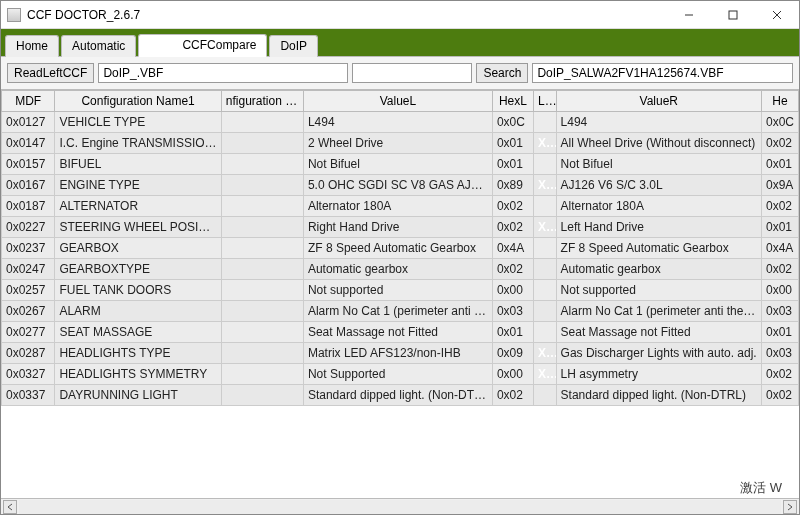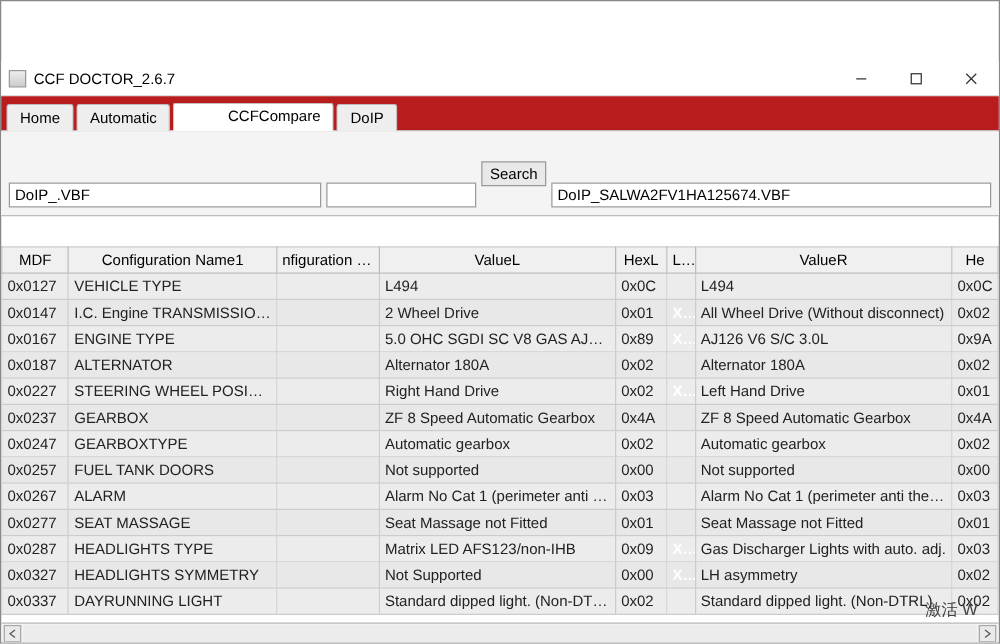--- a/index.html
+++ b/index.html
@@ -9,57 +9,57 @@
     font-size: 12px;
     background: #fff;
     color: #000;
     width: 800px; height: 515px;
     overflow: hidden;
     user-select: none;
   }
   .window { width: 800px; height: 515px; border: 1px solid #888; background: #fff; display:flex; flex-direction:column; }
   .titlebar {
     height: 28px; display: flex; align-items: center; justify-content: space-between;
-    padding: 0 0 0 6px; background: #fff; border-bottom: 1px solid #ddd; margin-top: 48px;
+    padding: 0 0 0 6px; background: #fff; border-bottom: 1px solid #ddd;
   }
   .titlebar .left { display:flex; align-items:center; gap:6px; }
   .app-icon { width:14px; height:14px; border:1px solid #999; background:linear-gradient(#eee,#ccc); }
   .title { font-size:12px; }
   .win-controls { display:flex; }
   .win-btn {
     width:44px; height:28px; display:flex; align-items:center; justify-content:center;
     font-family: "Segoe MDL2 Assets", sans-serif; font-size:10px; color:#333;
   }
   .win-btn svg { pointer-events:none; }
   .tabs {
     display:flex; align-items:flex-end; gap:0; padding:4px 4px 0 4px;
-    border-bottom:1px solid #bbb; background:#b91c1c;
+    border-bottom:1px solid #bbb; background:#4d7c0f;
   }
   .tab {
     padding:3px 10px 4px 10px; border:1px solid #bbb; border-bottom:none;
     background:#eee; margin-right:2px; font-size:12px; position:relative; top:1px;
     border-radius:3px 3px 0 0;
   }
   .tab.active { background:#fff; border-bottom:1px solid #fff;padding-left:43px; }
   .toolbar {
     display:flex; align-items:center; gap:4px; padding:6px 6px; border-bottom:1px solid #bbb;
     background:#f4f4f4;
   }
   .btn {
     border:1px solid #9a9a9a; background:#e9e9e9; padding:2px 6px; font-size:12px;
     white-space:nowrap;
   }
   .txt {
     border:1px solid #9a9a9a; background:#fff; padding:2px 4px; font-size:12px;
-    height:20px; line-height:14px;margin-top:35px;
+    height:20px; line-height:14px;
   }
   .txt.left-file { flex:0 0 250px; width:250px; }
   .txt.blank { flex:0 0 120px; width:120px; }
   .txt.search { flex:1 1 auto; }
-  .grid-wrap { flex:1 1 auto; overflow:hidden; display:flex; flex-direction:column;margin-top:24px; }
+  .grid-wrap { flex:1 1 auto; overflow:hidden; display:flex; flex-direction:column; }
   .grid { flex:1 1 auto; overflow:hidden; }
   table { border-collapse:collapse; width:100%; table-layout:fixed; }
   th {
     background:#f0f0f0; border:1px solid #bbb; font-weight:normal; font-size:12px;
     padding:3px 4px; text-align:center; color:#000;
     white-space:nowrap; overflow:hidden; text-overflow:ellipsis;
   }
   td {
     border:1px solid #ccc; padding:3px 4px; font-size:12px;
     white-space:nowrap; overflow:hidden; text-overflow:ellipsis;
@@ -117,20 +117,21 @@
   </div>
 
   <div class="tabs">
     <div class="tab">Home</div>
     <div class="tab">Automatic</div>
     <div class="tab active">CCFCompare</div>
     <div class="tab">DoIP</div>
   </div>
 
   <div class="toolbar">
+    <div class="btn">ReadLeftCCF</div>
     <input class="txt left-file" value="DoIP_.VBF" style="">
     <input class="txt blank" value="" style="">
     <div class="btn">Search</div>
     <input class="txt search" value="DoIP_SALWA2FV1HA125674.VBF" style="">
   </div>
 
   <div class="grid-wrap">
     <div class="grid">
       <table>
         <colgroup>
@@ -170,20 +171,30 @@
               <td>0x0147</td>
               <td>I.C. Engine TRANSMISSION - ...</td>
               <td></td>
               <td>2 Wheel Drive</td>
               <td>0x01</td>
               <td class="diff">XX</td>
               <td>All Wheel Drive (Without disconnect)</td>
               <td>0x02</td>
             </tr>
             <tr>
+              <td>0x0157</td>
+              <td>BIFUEL</td>
+              <td></td>
+              <td>Not Bifuel</td>
+              <td>0x01</td>
+              <td class="lr-empty"></td>
+              <td>Not Bifuel</td>
+              <td>0x01</td>
+            </tr>
+            <tr>
               <td>0x0167</td>
               <td>ENGINE TYPE</td>
               <td></td>
               <td>5.0 OHC SGDI SC V8 GAS AJ133</td>
               <td>0x89</td>
               <td class="diff">XX</td>
               <td>AJ126 V6 S/C 3.0L</td>
               <td>0x9A</td>
             </tr>
             <tr>

